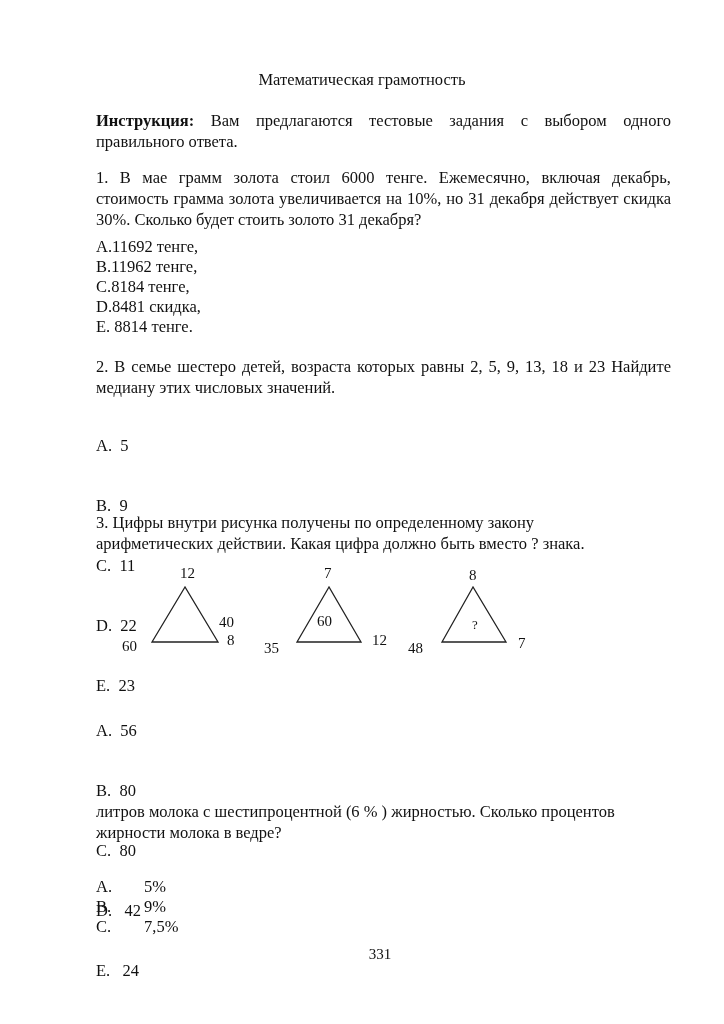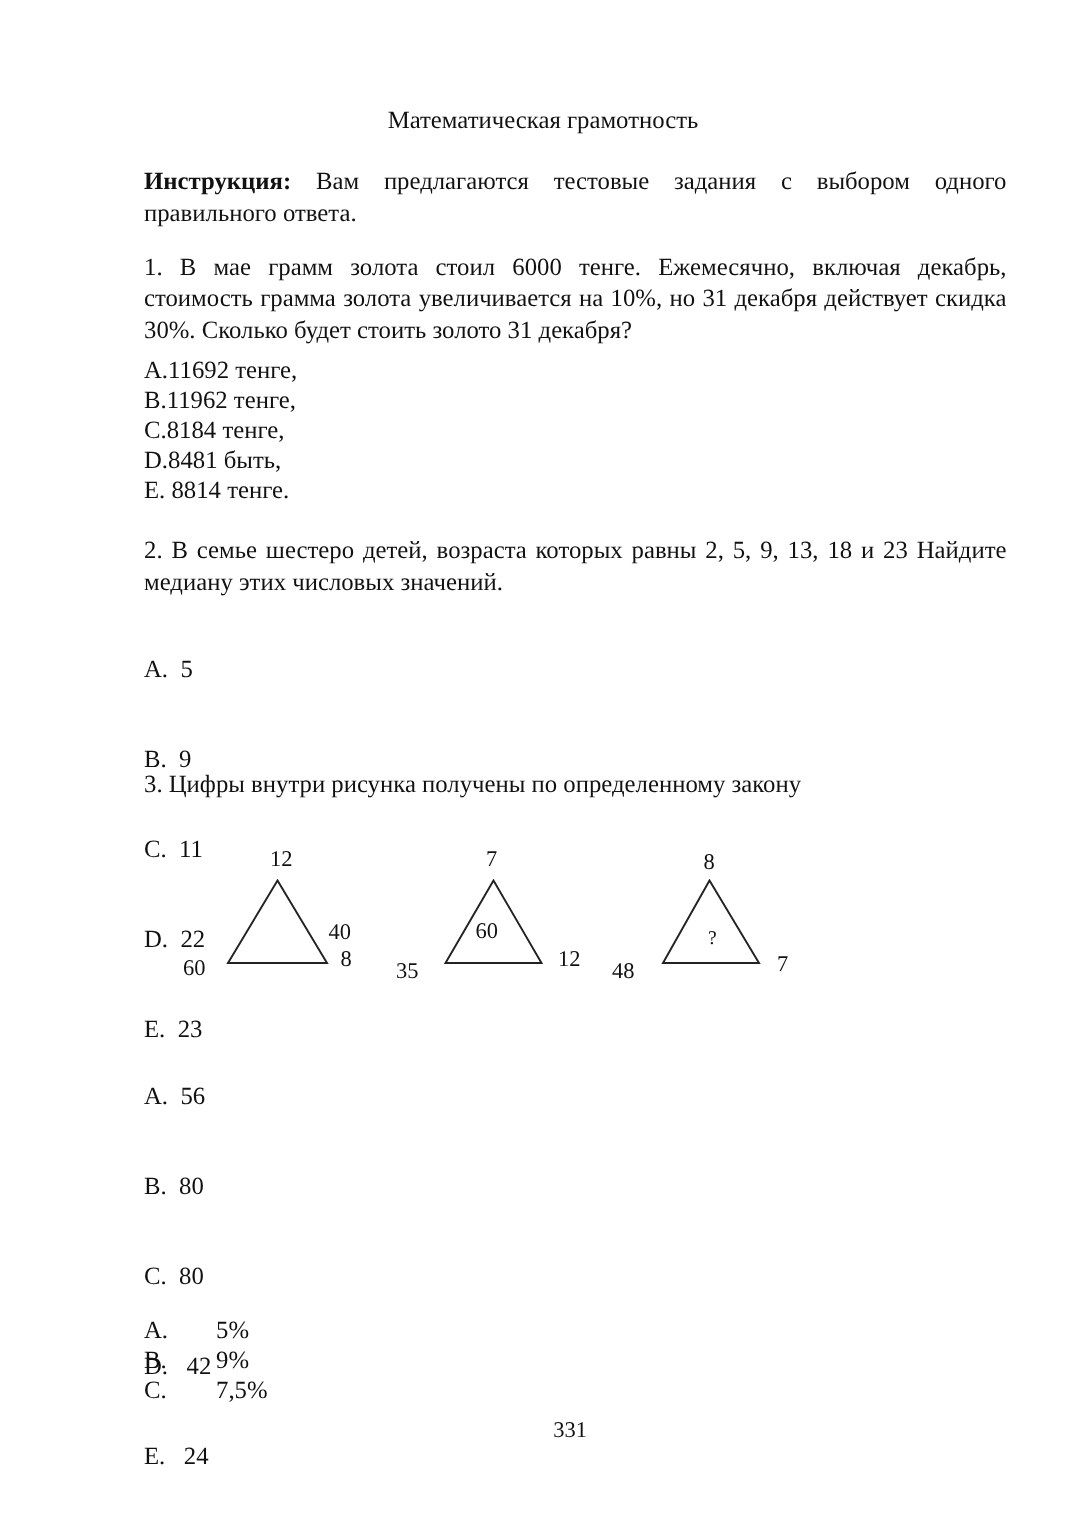--- a/index.html
+++ b/index.html
@@ -23,35 +23,36 @@
 
 <div class="abs para last-left" style="top:110px;">
   <b>Инструкция:</b><span> Вам предлагаются тестовые задания с выбором одного правильного ответа.</span>
 </div>
 
 <div class="abs para last-left" style="top:167px;">1. В мае грамм золота стоил 6000 тенге. Ежемесячно, включая декабрь, стоимость грамма золота увеличивается на 10%, но 31 декабря действует скидка 30%. Сколько будет стоить золото 31 декабря?</div>
 <div class="abs opt-list" style="top:237px;">
   <div>A.11692 тенге,</div>
   <div>B.11962 тенге,</div>
   <div>C.8184 тенге,</div>
-  <div>D.8481 быть,</div>
+  <div>D.8481 скидка,</div>
   <div>E. 8814 тенге.</div>
 </div>
 
 <div class="abs para last-left" style="top:356px;">2. В семье шестеро детей, возраста которых равны 2, 5, 9, 13, 18 и 23 Найдите медиану этих числовых значений.</div>
 <div class="abs opt-list" style="top:396px; white-space:pre;">
   <div>A.  5</div>
   <div>B.  9</div>
   <div>C.  11</div>
   <div>D.  22</div>
   <div>E.  23</div>
 </div>
 
 <div class="abs" style="left:96px; top:512px; line-height:21px;">
   <div>3. Цифры внутри рисунка получены по определенному закону</div>
+  <div>арифметических действии. Какая цифра должно быть вместо ? знака.</div>
 </div>
 
 <div class="abs" style="left:0; top:560px; width:652px; height:110px;">
 
   <div class="abs" style="left:110px; top:0; width:140px; height:110px;">
     <svg class="abs" style="left:40px; top:26px;" width="70" height="58">
       <polygon points="35,1 2,56 68,56" fill="none" stroke="#222" stroke-width="1.3"></polygon>
     </svg>
     <span class="tri-label" style="left:70px; top:5px;">12</span>
     <span class="tri-label" style="left:12px; top:78px;">60</span>
@@ -82,20 +83,22 @@
 
 <div class="abs opt-list" style="top:681px; white-space:pre;">
   <div>A.  56</div>
   <div>B.  80</div>
   <div>C.  80</div>
   <div>D.   42</div>
   <div>E.   24</div>
 </div>
 
 <div class="abs" style="left:96px; top:801px; line-height:21px;">
+  <div>литров молока с шестипроцентной (6 % ) жирностью. Сколько процентов</div>
+  <div>жирности молока в ведре?</div>
 </div>
 
 <div class="abs q4opts" style="left:96px; top:877px;">
   <div>
       <span class="lt">A.</span>
       <span>5%</span>
     </div>
   <div>
       <span class="lt">B.</span>
       <span>9%</span>

